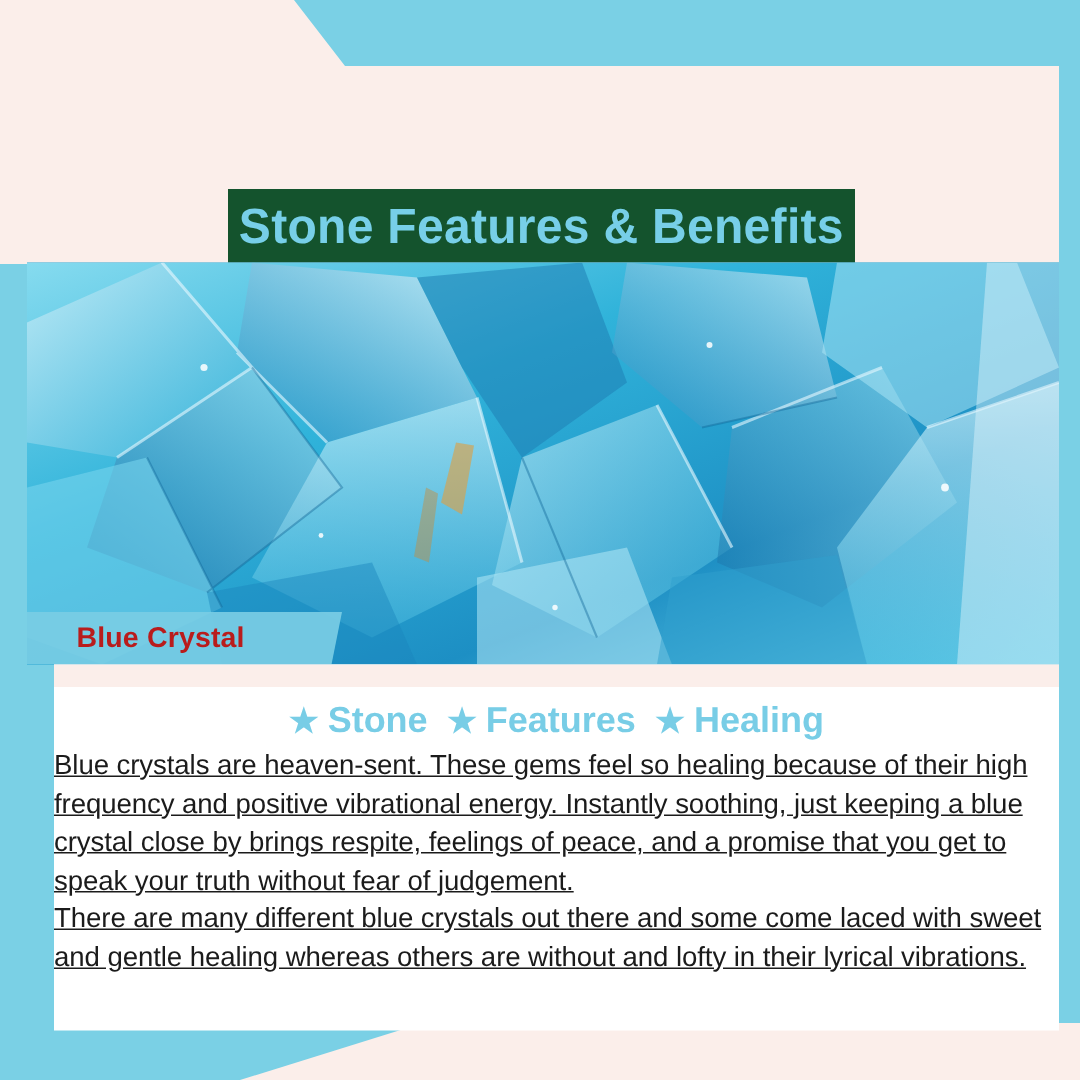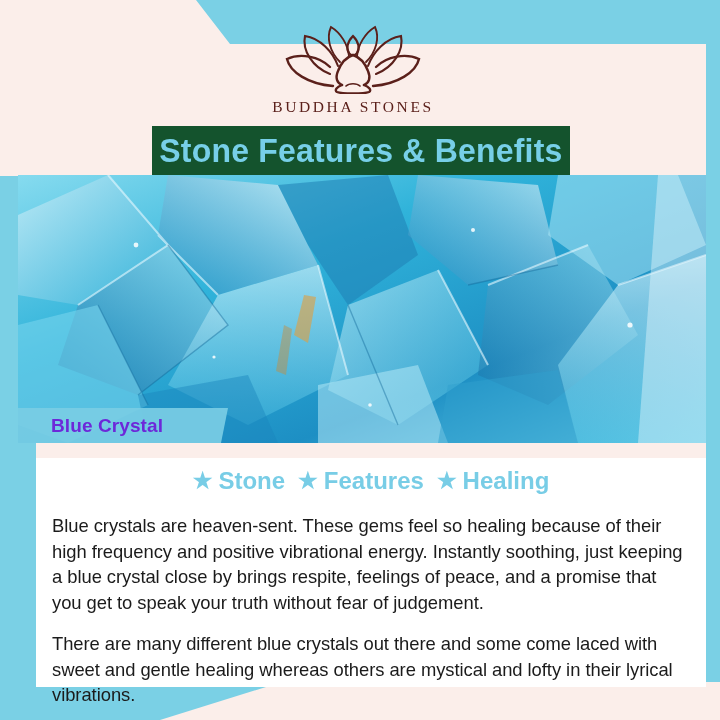--- a/index.html
+++ b/index.html
@@ -62,21 +62,21 @@
   .hero svg{display:block;width:100%;height:100%;}
 
   
   .stone-banner{
     position:absolute;left:18px;top:408px;width:210px;height:35px;
     background:rgba(120,204,228,0.93);
     clip-path:polygon(0 0, 210px 0, 203px 35px, 0 35px);
     display:flex;align-items:center;
   }
   .stone-banner-label{
-    color:#6d28d9;font-size:19px;font-weight:bold;
+    color:#b91c1c;font-size:19px;font-weight:bold;
     padding-left:33px;letter-spacing:.1px;white-space:nowrap;
   }
 
   
   .content{
     position:absolute;left:36px;top:443px;width:670px;height:244px;
     background:#ffffff;
   }
   .content-top-tint{
     position:absolute;left:0;top:0;width:100%;height:15px;
@@ -94,59 +94,31 @@
   }
   .kw .star{font-size:22px;line-height:1;color:#78cde6;}
 
   .body-copy{
     position:absolute;left:0;top:54px;width:670px;
     padding:0 2px 0 0;
     font-family:"Liberation Sans Narrow","Liberation Sans",sans-serif;
     font-size:18.4px;line-height:25.5px;color:#1b1b1b;
     letter-spacing:-0.05px;
   }
-  .body-copy p{margin:16px;}
+  .body-copy p{margin:0;text-decoration:underline;}
 </style>
 </head>
 <body>
 
 <div class="page">
 
   <div class="blue-base"></div>
   <div class="cream-top"></div>
   <div class="cream-bottom"></div>
 
-  <div class="logo-wrap">
-    <svg class="logo-mark" viewBox="0 0 150 72">
-      <g fill="none" stroke="#5b201b" stroke-width="2.1" stroke-linecap="round">
-
-        <path d="M55 64 C30 62 12 50 9 37 C22 31 41 34 52 45" stroke-width="2.4"></path>
-
-        <path d="M95 64 C120 62 138 50 141 37 C128 31 109 34 98 45" stroke-width="2.4"></path>
-
-        <path d="M52 52 C34 45 24 28 27 14 C42 16 55 30 60 44" stroke-width="2.1"></path>
-
-        <path d="M98 52 C116 45 126 28 123 14 C108 16 95 30 90 44" stroke-width="2.1"></path>
-
-        <path d="M62 40 C52 30 48 16 53 5 C63 11 70 23 71 34" stroke-width="1.9"></path>
-
-        <path d="M88 40 C98 30 102 16 97 5 C87 11 80 23 79 34" stroke-width="1.9"></path>
-
-        <path d="M75 14 C81 20 82 27 79 31 C77 34 73 34 71 31 C68 27 69 20 75 14 Z" stroke-width="2.2"></path>
-
-        <path d="M75 33 C69 35 63 41 60 49 C57 56 59 61 64 63" stroke-width="2.4"></path>
-        <path d="M75 33 C81 35 87 41 90 49 C93 56 91 61 86 63" stroke-width="2.4"></path>
-
-        <path d="M64 63 C59 65 56 68 59 70 C64 72 86 72 91 70 C94 68 91 65 86 63" stroke-width="2.4"></path>
-
-        <path d="M68 64 C71 61 79 61 82 64" stroke-width="1.7"></path>
-      </g>
-    </svg>
-    <div class="logo-word">BUDDHA STONES</div>
-  </div>
 
   <div class="title-band">
     <div class="title-text">Stone Features &amp; Benefits</div>
   </div>
 
   <div class="hero">
     <svg viewBox="0 0 688 268" preserveAspectRatio="none">
       <defs>
         <linearGradient id="bg1" x1="0" y1="0" x2="1" y2="1">
           <stop offset="0%" stop-color="#86dbef"></stop>
@@ -236,17 +208,17 @@
         <span>Features</span>
       </span>
       <span class="kw">
         <span class="star">★</span>
         <span>Healing</span>
       </span>
     </div>
 
     <div class="body-copy">
       <p>Blue crystals are heaven-sent. These gems feel so healing because of their high frequency and positive vibrational energy. Instantly soothing, just keeping a blue crystal close by brings respite, feelings of peace, and a promise that you get to speak your truth without fear of judgement.</p>
-      <p>There are many different blue crystals out there and some come laced with sweet and gentle healing whereas others are mystical and lofty in their lyrical vibrations.</p>
+      <p>There are many different blue crystals out there and some come laced with sweet and gentle healing whereas others are without and lofty in their lyrical vibrations.</p>
     </div>
   </div>
 
 </div>
 
 </body></html>

